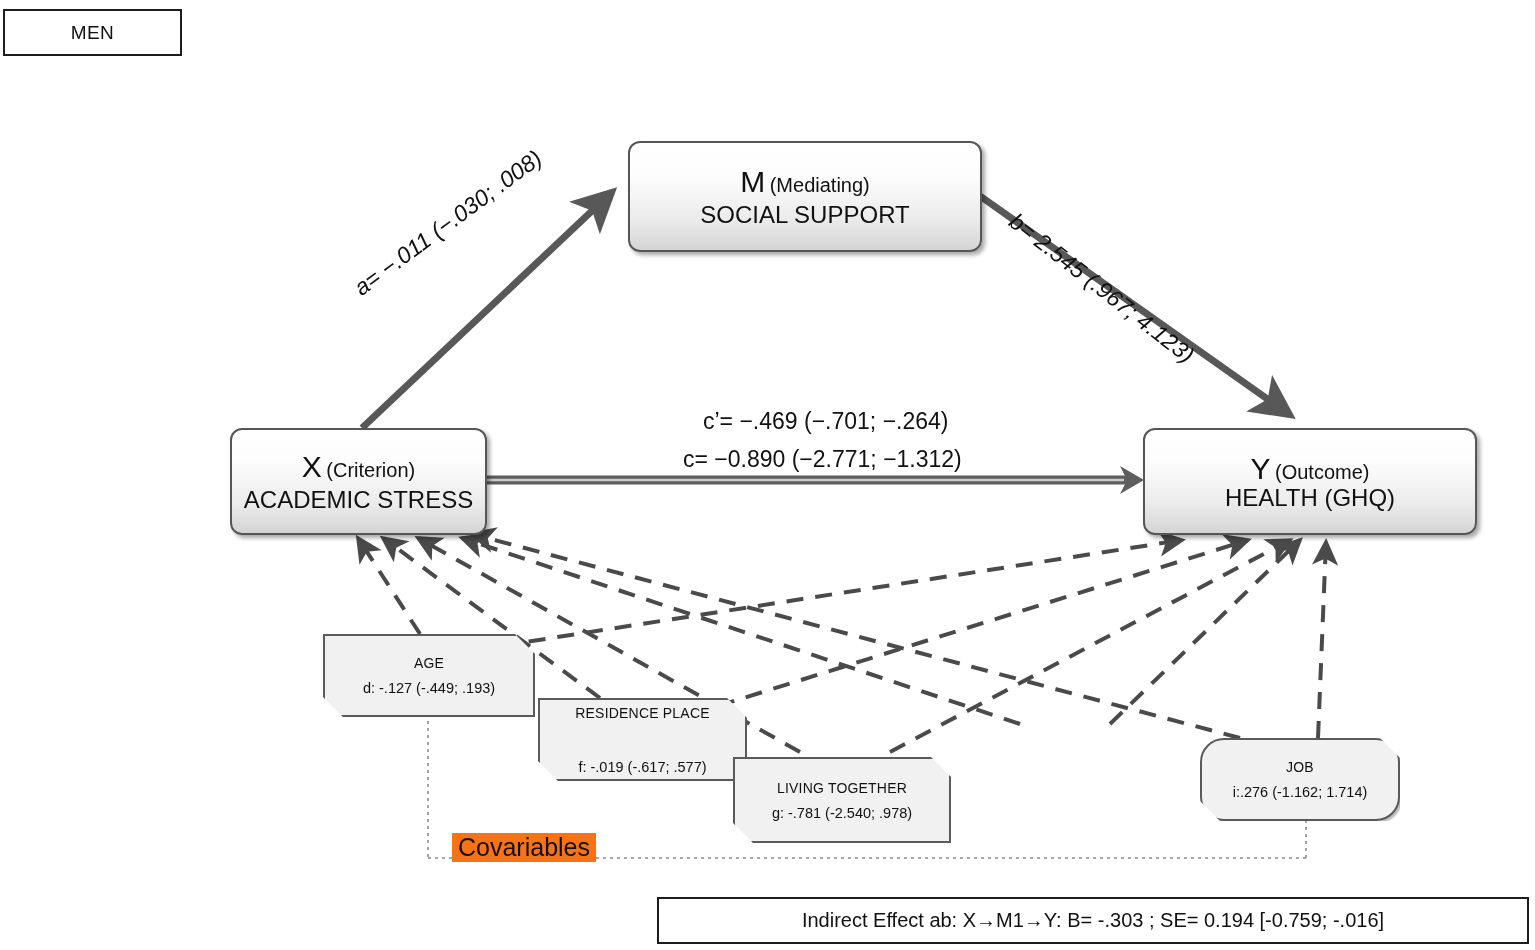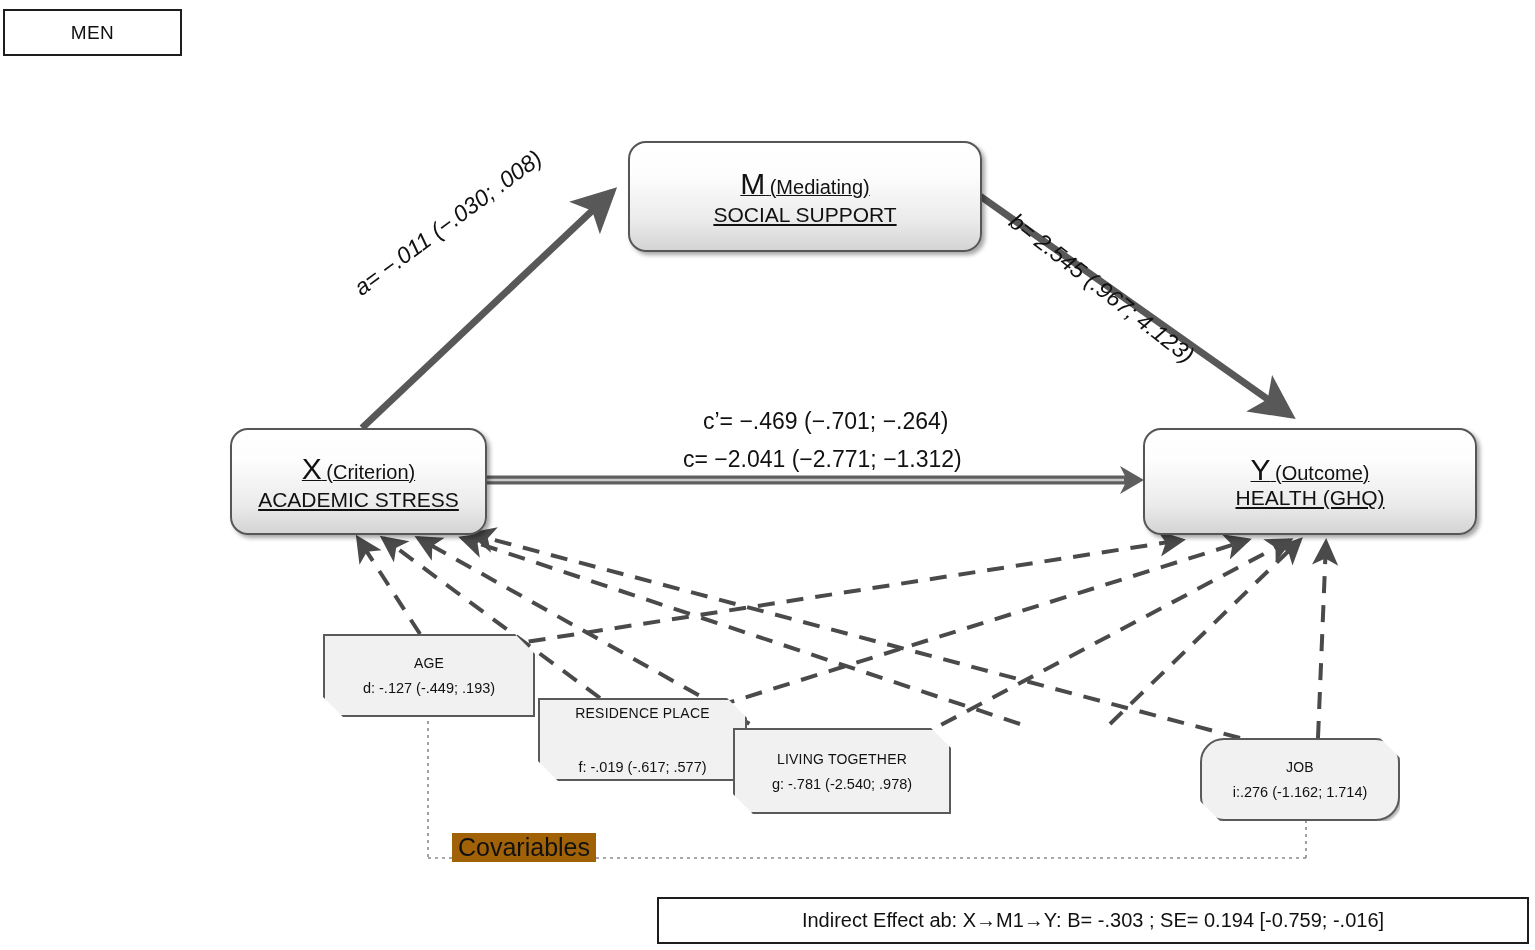--- a/index.html
+++ b/index.html
@@ -25,33 +25,32 @@
     border:2px solid #1d1d1d;
     background:#fff;
     display:flex; align-items:center; justify-content:center;
     font-size:19px; letter-spacing:.4px;
   }
 
   
   .node{
     position:absolute;
     border:2px solid #565656;
-    border-radius:18px;
+    border-radius:12px;
     background:linear-gradient(180deg,#ffffff 0%,#fdfdfd 30%,#ebebeb 72%,#d4d4d4 100%);
     box-shadow:3px 3px 4px rgba(0,0,0,.35);
     display:flex; flex-direction:column;
     align-items:center; justify-content:center;
     text-align:center;
     z-index:4;
-    text-decoration:underline;
   }
   .node .line1{white-space:nowrap;}
   .node .big{font-size:30px;}
   .node .small{font-size:20px;}
-  .node .line2{font-size:21px; margin-top:2px; white-space:nowrap;}
+  .node .line2{font-size:24px; margin-top:2px; white-space:nowrap;}
 
   #node-m{left:628px; top:141px; width:350px; height:107px;}
   #node-x{left:230px; top:428px; width:253px; height:103px;}
   #node-y{line-height:1; left:1143px; top:428px; width:330px; height:103px;}
 
   
   .path-label{
     position:absolute;
     white-space:nowrap;
     font-size:23px;
@@ -83,30 +82,30 @@
     align-items:center; justify-content:center;
     text-align:center;
     z-index:5;
     box-shadow:2px 2px 2px rgba(0,0,0,.28);
   }
   .cov .cov-name{font-size:14px; letter-spacing:.2px;}
   .cov .cov-val{font-size:14.5px; margin-top:9px;}
 
   #cov-age{left:323px; top:634px; width:208px; height:79px;}
   #cov-residence{left:538px; top:698px; width:205px; height:79px;gap:29px;}
-  #cov-living{left:733px; top:728px; width:214px; height:82px;}
+  #cov-living{left:733px; top:757px; width:214px; height:82px;}
   #cov-studies{left:953px; top:724px; width:222px; height:79px;}
   #cov-job{left:1200px; top:738px; width:196px; height:79px;border-radius:24px;}
 
   
   #covariables-label{
     position:absolute;
     left:452px; top:833px;
     font-size:25px;
-    background:#a16207;
+    background:#f97316;
     padding:0 6px;
     z-index:7;
   }
 
   
   #indirect-box{
     position:absolute;
     left:657px; top:897px;
     width:868px; height:43px;
     border:2px solid #1d1d1d;
@@ -189,21 +188,21 @@
     <div class="line1">
       <span class="big">Y</span>
       <span class="small">(Outcome)</span>
     </div>
     <div class="line2">HEALTH (GHQ)</div>
   </div>
 
   <div class="path-label" id="label-a">a= −.011 (−.030; .008)</div>
   <div class="path-label" id="label-b">b= 2.545 (.967; 4.123)</div>
   <div class="path-label" id="label-cprime">c’= −.469 (−.701; −.264)</div>
-  <div class="path-label" id="label-c">c= −2.041 (−2.771; −1.312)</div>
+  <div class="path-label" id="label-c">c= −0.890 (−2.771; −1.312)</div>
 
   <div class="cov" id="cov-age">
     <div class="cov-name">AGE</div>
     <div class="cov-val">d: -.127 (-.449; .193)</div>
   </div>
 
   <div class="cov" id="cov-residence">
     <div class="cov-name">RESIDENCE PLACE</div>
     <div class="cov-val">f: -.019 (-.617; .577)</div>
   </div>

